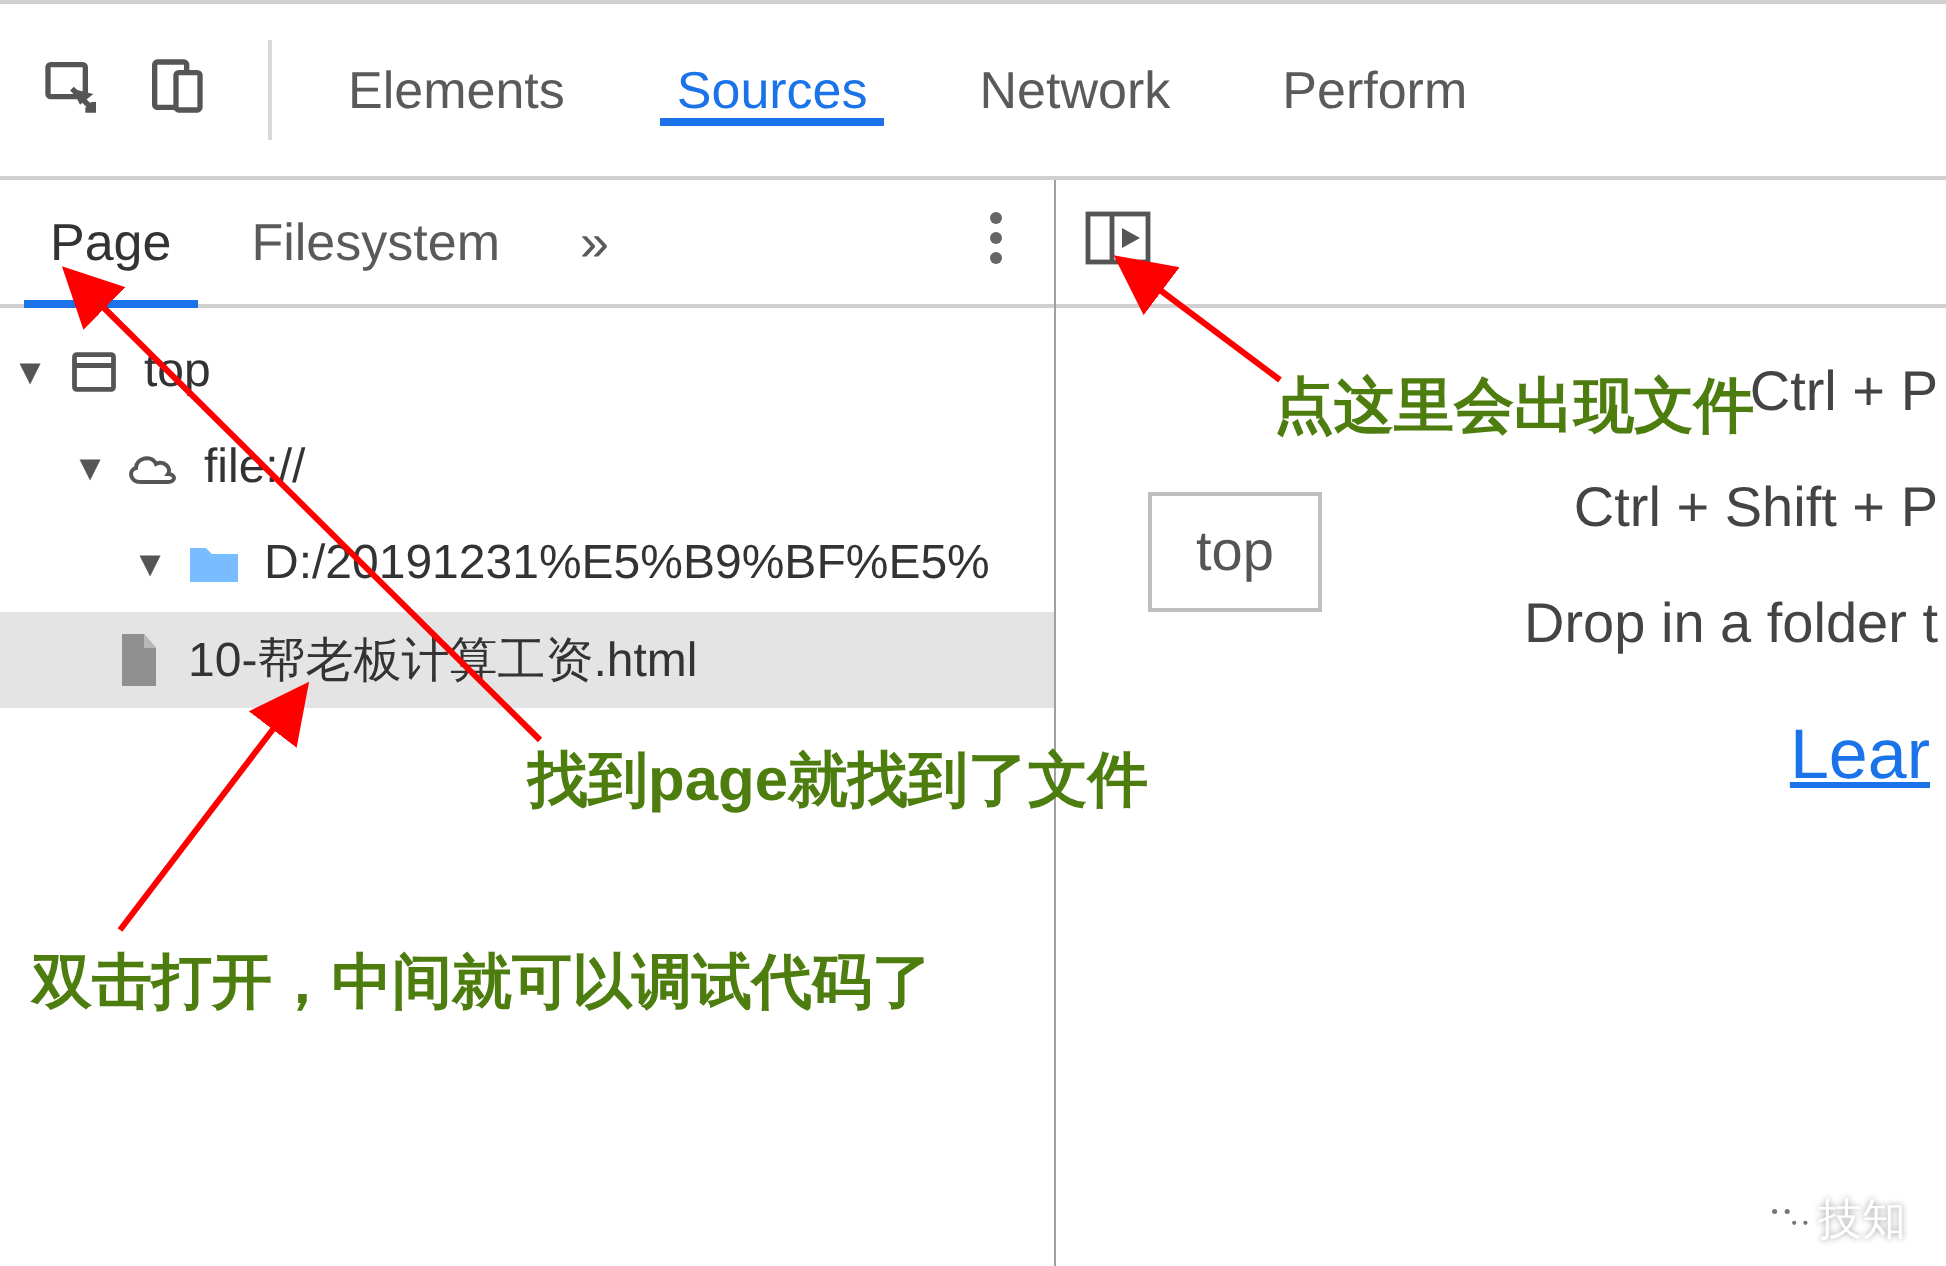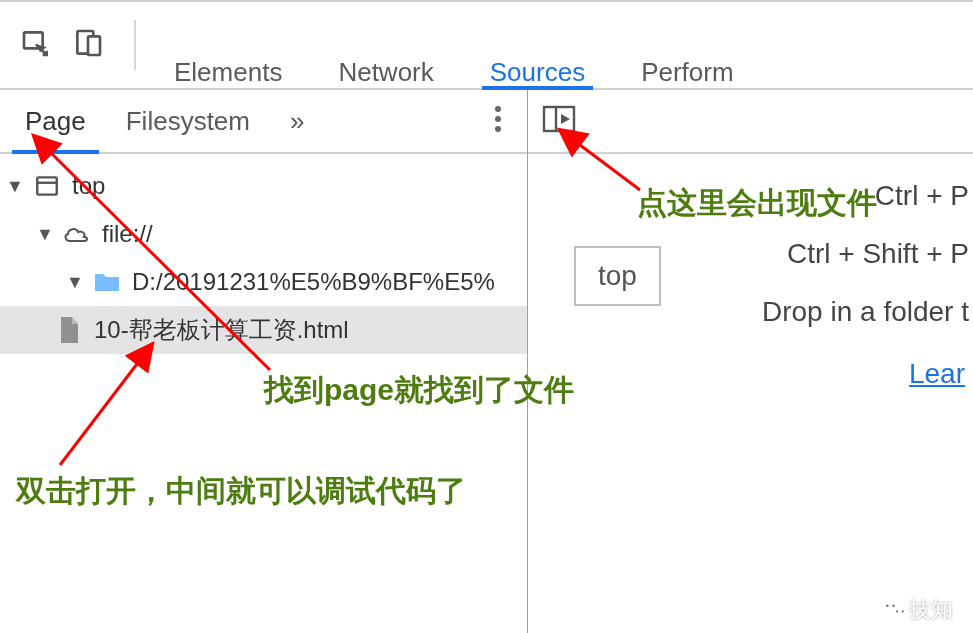--- a/index.html
+++ b/index.html
@@ -29,21 +29,21 @@
       padding: 0 20px 0 10px;
     }
     .divider {
       width: 2px;
       height: 50px;
       background: #d8d8d8;
       margin: 0 10px;
     }
     .tabs {
       display: flex;
-      align-items: flex-end;
+      align-items: center;
       height: 100%;
     }
     .tab {
       display: flex;
       align-items: center;
       padding: 0 28px;
       font-size: 26px;
       color: #5a5a5a;
       cursor: pointer;
     }
@@ -175,21 +175,21 @@
       font-size: 28px;
       color: #444;
       text-align: right;
       padding-right: 4px;
       margin-bottom: 26px;
       white-space: nowrap;
     }
     .link {
       color: #1a73e8;
       text-decoration: underline;
-      font-size: 28px;
+      font-size: 35px;
       text-align: right;
       padding-right: 4px;
     }
     
     .annotation {
       position: absolute;
       color: #4d7c0f;
       font-size: 30px;
       font-weight: 700;
       white-space: nowrap;
@@ -232,22 +232,22 @@
     <span>
       <svg width="32" height="32" viewBox="0 0 24 24" fill="none" stroke="#555" stroke-width="2">
         <rect x="4" y="3" width="12" height="17" rx="1"></rect>
         <rect x="12" y="7" width="9" height="14" rx="1" fill="#fff"></rect>
       </svg>
     </span>
   </div>
   <div class="divider"></div>
   <div class="tabs">
     <div class="tab">Elements</div>
+    <div class="tab active">Sources</div>
     <div class="tab">Network</div>
-    <div class="tab active">Sources</div>
     <div class="tab">Perform</div>
   </div>
 </div>
 
 <div class="content">
 
   <div class="left-panel">
     <div class="sub-bar">
       <div class="sub-tab active">Page</div>
       <div class="sub-tab">Filesystem</div>

